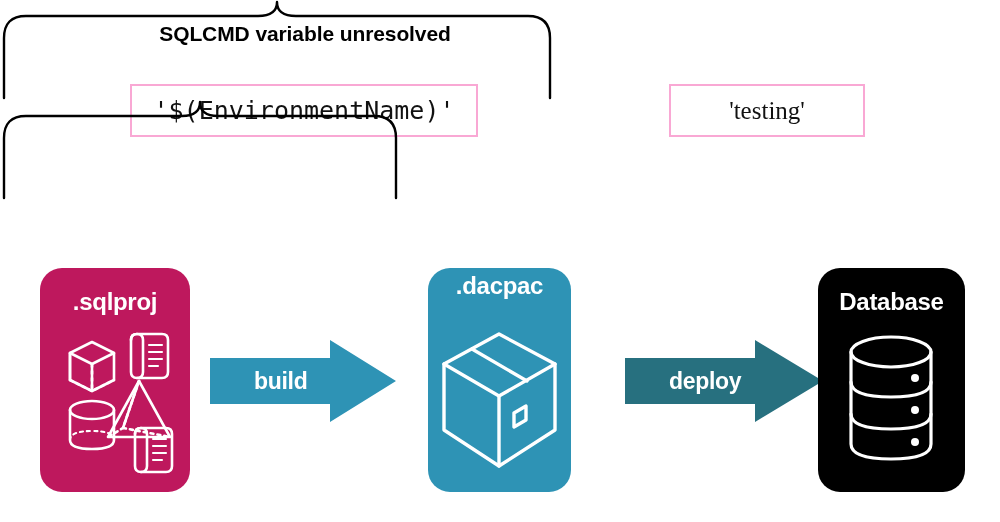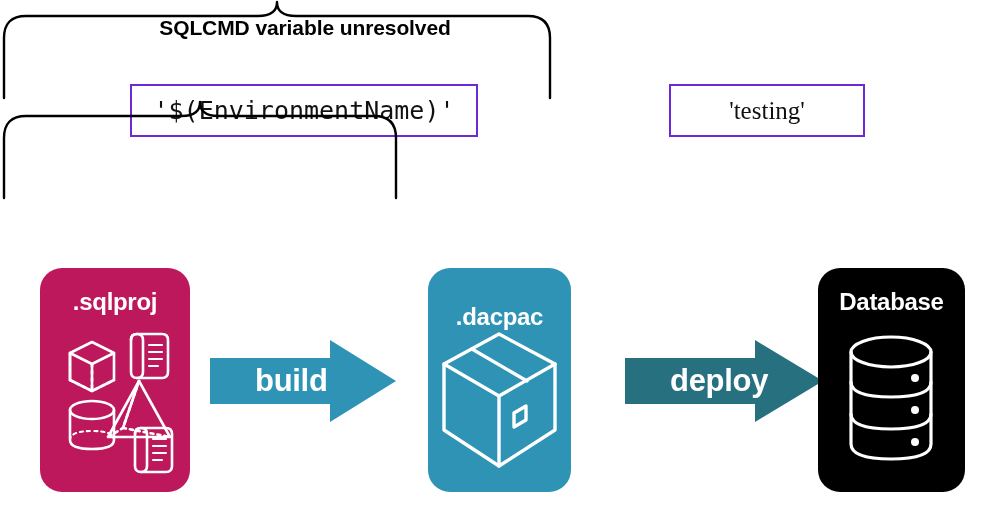--- a/index.html
+++ b/index.html
@@ -27,28 +27,28 @@
   .section-title {
     position: absolute;
     font-family: "Liberation Sans", sans-serif;
     font-weight: bold;
     font-size: 21px;
     color: #000000;
     text-align: center;
     white-space: nowrap;
     letter-spacing: -0.1px;
   }
-  #title-left  { left: 55px;  top: 16px; width: 500px; }
+  #title-left  { left: 55px;  top: 22px; width: 500px; }
   #title-right { left: 578px; top: 32px; width: 385px; }
 
   
   .code-box {
     position: absolute;
     box-sizing: border-box;
-    border: 2px solid #6d28d9;
+    border: 2px solid #f9a8d4;
     background: #ffffff;
     display: flex;
     align-items: center;
     justify-content: center;
     font-family: "DejaVu Sans Mono", "Liberation Mono", monospace;
     font-size: 25px;
     color: #111111;
     letter-spacing: 0px;
   }
   #code-box-left  { left: 130px; top: 84px; width: 348px; height: 53px; }
@@ -83,47 +83,46 @@
     position: absolute;
     left: 0;
     width: 100%;
   }
 
   #box-sqlproj  { left: 40px;  top: 268px; width: 150px; height: 224px; background: #be185d; }
   #box-dacpac   { left: 428px; top: 268px; width: 143px; height: 224px; background: #2E93B5; }
   #box-database { left: 818px; top: 268px; width: 147px; height: 224px; background: #000000; }
 
   #box-sqlproj  .artifact-label { top: 20px; }
-  #box-dacpac   .artifact-label { top: 4px; margin-top: 31px; }
+  #box-dacpac   .artifact-label { top: 4px; }
   #box-database .artifact-label { top: 20px; }
 
   #box-sqlproj  .artifact-art { top: 50px; height: 160px; }
   #box-dacpac   .artifact-art { top: 52px; height: 162px; }
   #box-database .artifact-art { top: 58px; height: 150px; }
 
   
   .process-arrow {
     position: absolute;
   }
   .process-arrow .arrow-label {
     position: absolute;
     left: 0; top: 0;
     width: 100%; height: 100%;
     display: flex;
     align-items: center;
     justify-content: flex-start;
-    padding-left: 34px;
+    padding-left: 44px;
     box-sizing: border-box;
     color: #ffffff;
     font-family: "Liberation Sans", sans-serif;
     font-weight: bold;
-    font-size: 31px;
+    font-size: 23px;
     letter-spacing: -0.3px;
     pointer-events: none;
-    margin-left: 11px;
   }
   #arrow-build  { left: 210px; top: 338px; width: 186px; height: 86px; }
   #arrow-deploy { left: 625px; top: 338px; width: 198px; height: 86px; }
 </style>
 </head>
 <body>
 
 <div id="diagram-root">
 
   <div class="section-title" id="title-left">SQLCMD variable unresolved</div>

